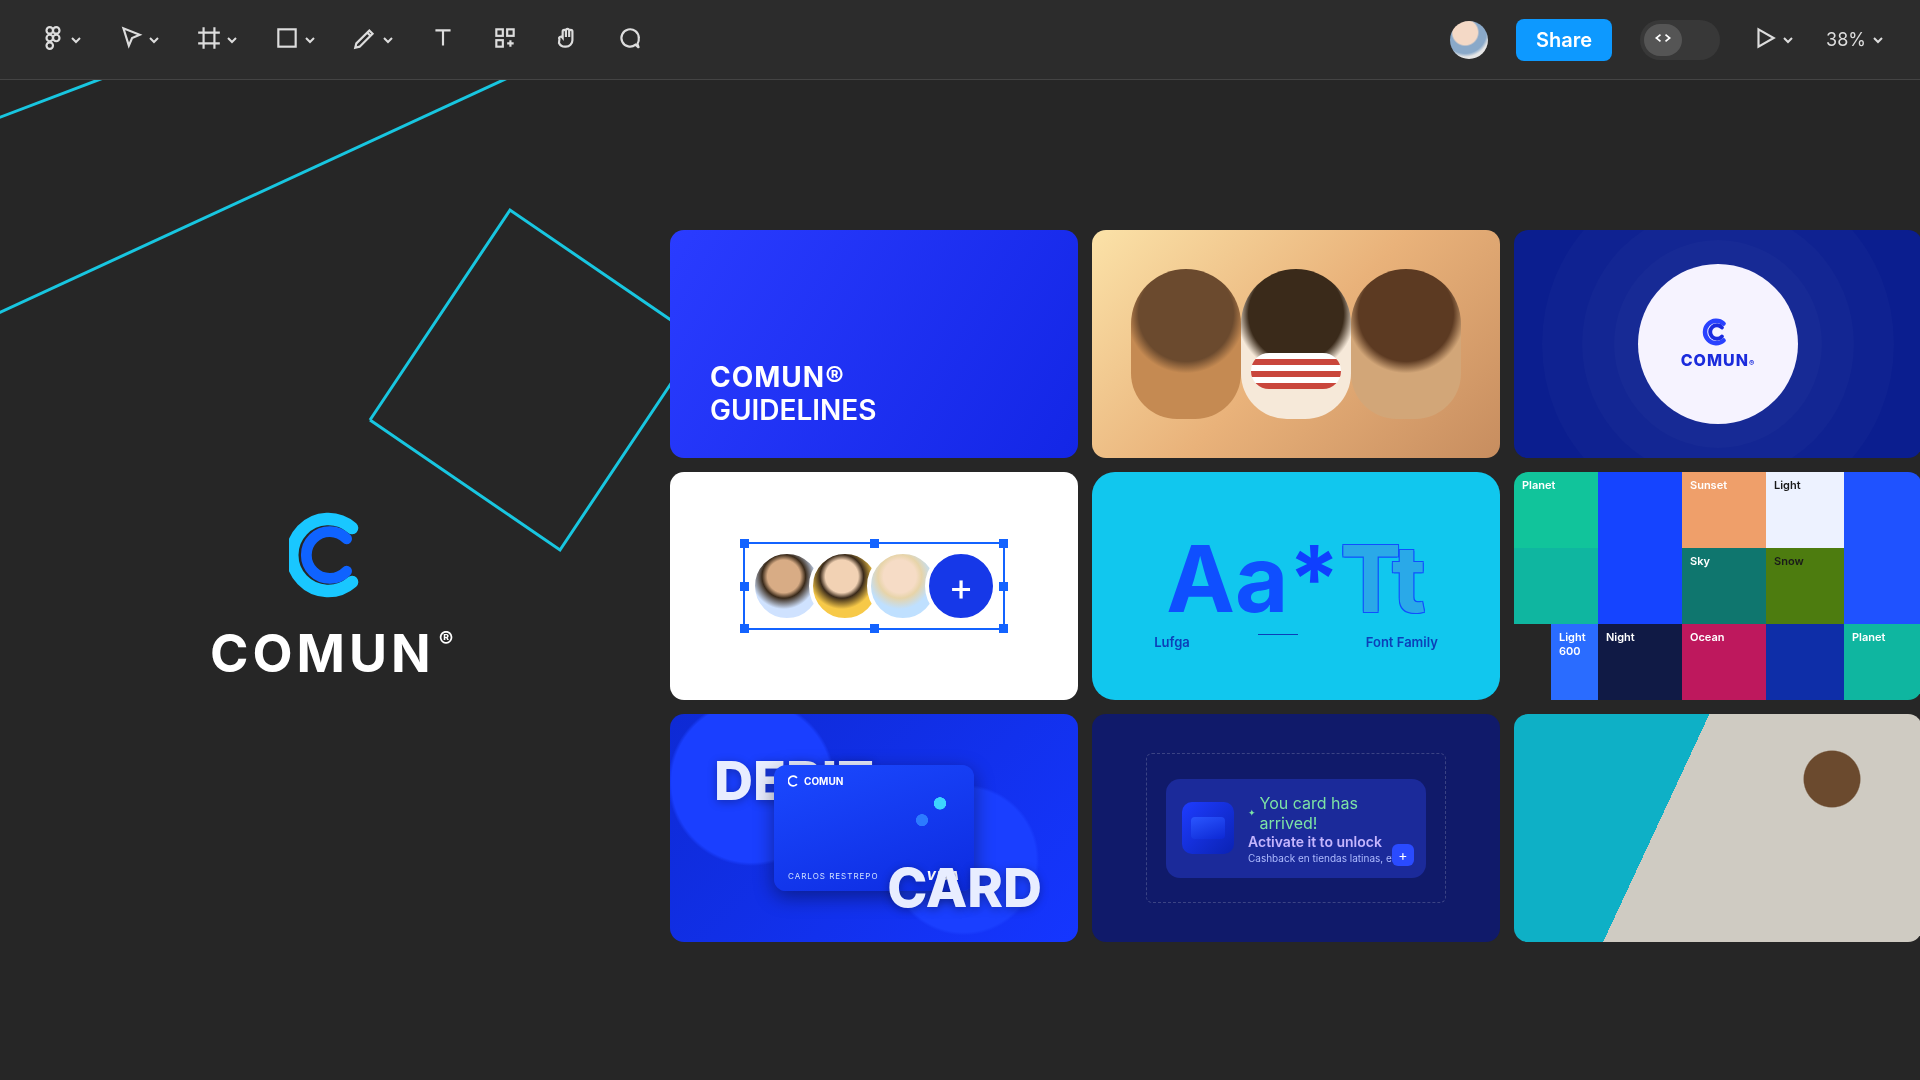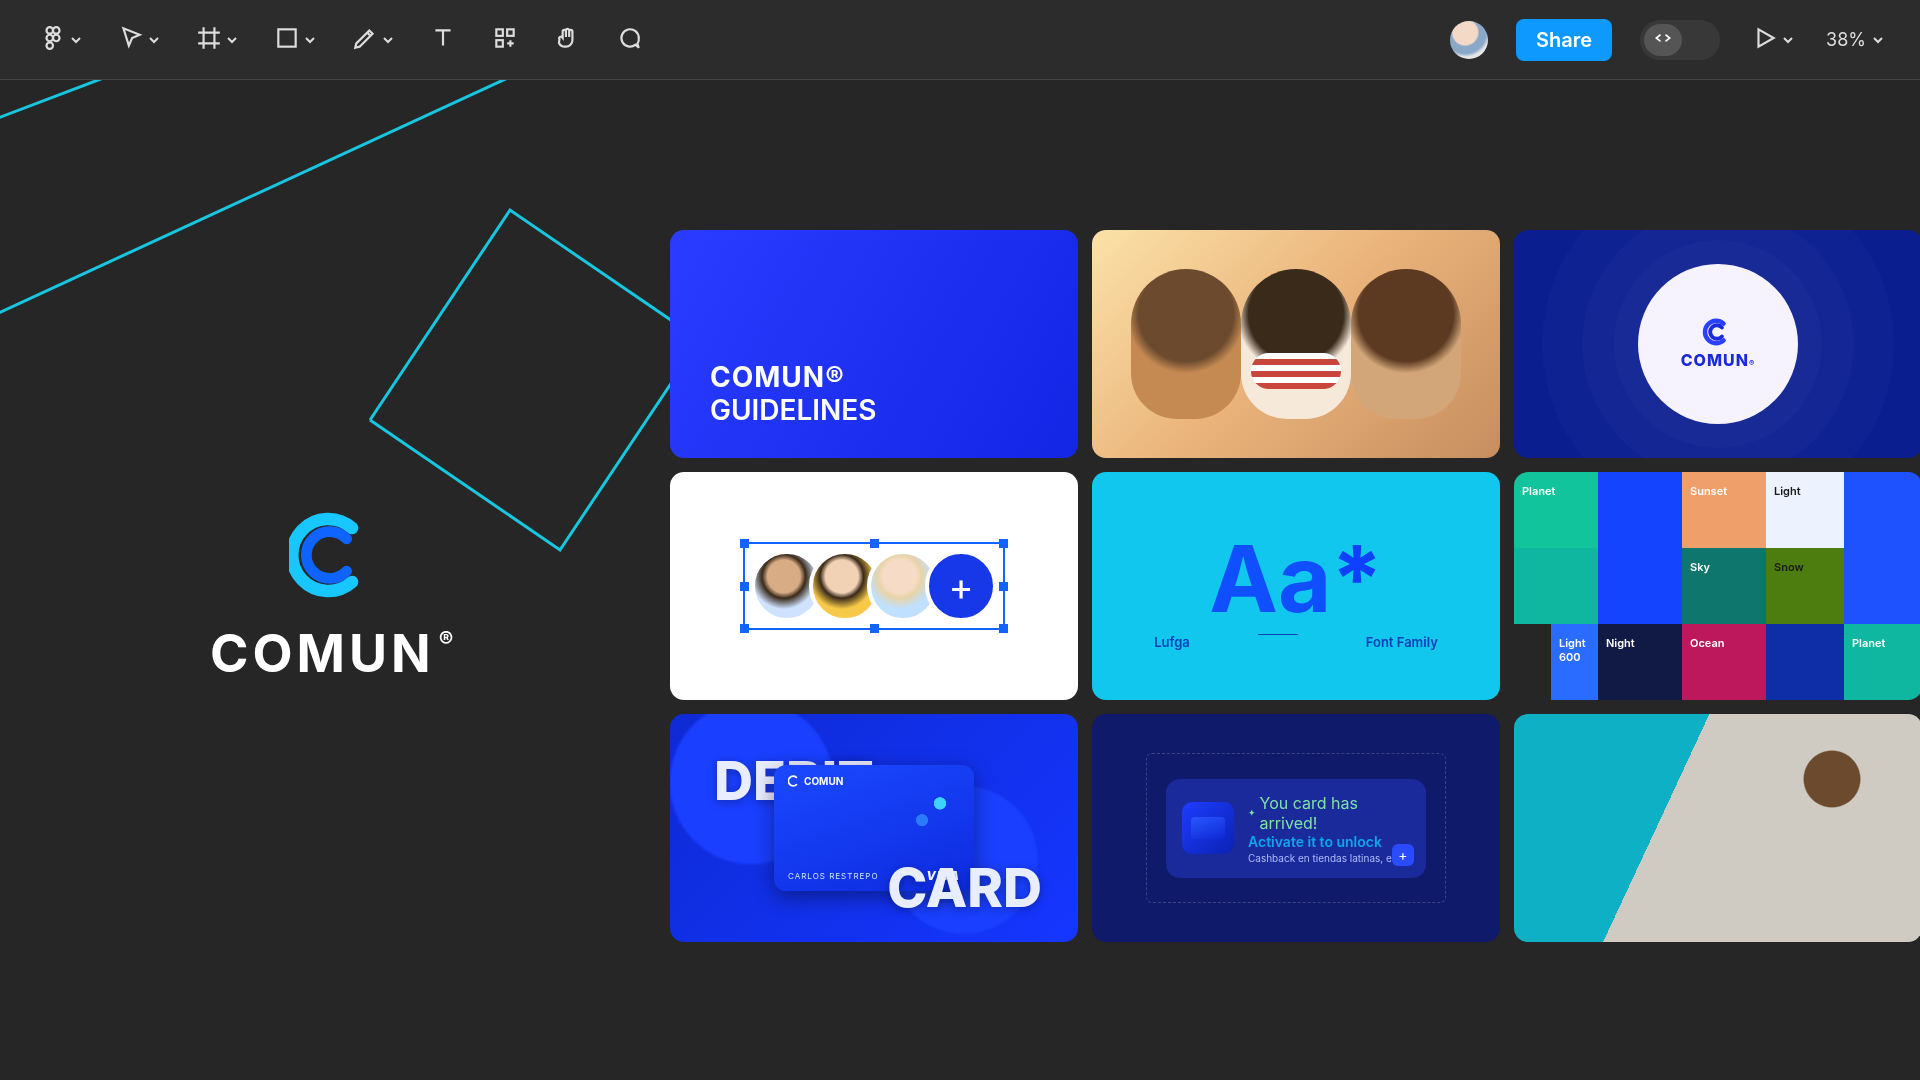--- a/index.html
+++ b/index.html
@@ -116,30 +116,30 @@
   .t4 .a2{background:radial-gradient(circle at 45% 35%,#f2d2b4 0 30%,#3a2a1a 40%,#f7c948 60%);}
   .t4 .a3{background:radial-gradient(circle at 45% 35%,#f6dcc6 0 30%,#e7d4a9 40%,#bfe0ff 60%);}
   .t4 .add{background:#1638e8; display:flex;align-items:center;justify-content:center;color:#fff;font-size:38px;}
   .t4 .h{position:absolute;width:9px;height:9px;background:#1363ff;}
   .t4 .tl{top:-5px;left:-5px;} .t4 .tr{top:-5px;right:-5px;}
   .t4 .bl{bottom:-5px;left:-5px;} .t4 .br{bottom:-5px;right:-5px;}
   .t4 .tc{top:-5px;left:calc(50% - 4px);} .t4 .bc{bottom:-5px;left:calc(50% - 4px);}
   .t4 .lc{left:-5px;top:calc(50% - 4px);} .t4 .rc{right:-5px;top:calc(50% - 4px);}
 
   
-  .t5 { background:#11c7ee; display:flex; flex-direction:column; align-items:center; justify-content:center; }
+  .t5 { background:#11c7ee; display:flex; flex-direction:column; align-items:center; justify-content:center;border-radius:23px; }
   .t5 .big { font-size:92px; font-weight:700; color:#0f4fff; display:flex; align-items:center; }
   .t5 .big .star{color:#0f3fff;}
   .t5 .big .tt{color:#2aa9e8; font-weight:700; text-shadow:-1px -1px 0 #0f4fff,1px -1px 0 #0f4fff,-1px 1px 0 #0f4fff,1px 1px 0 #0f4fff;}
   .t5 .cap { display:flex; gap:60px; font-size:13px; font-weight:600; color:#0c3fb8; }
   .t5 .cap .line{height:1px; width:40px; background:#0c3fb8; display:inline-block; vertical-align:middle; margin:0 8px;}
 
   
   .t6 { display:grid; grid-template-columns: 84px 84px 84px 78px 78px; grid-template-rows: repeat(3,76px); font-size:11px; font-weight:600; color:#fff; }
-  .t6 > div { padding:12px 8px; position:relative;}
+  .t6 > div { padding:6px 8px; position:relative;}
   .t6 .lbl-dk{color:#1a1a1a;}
   .c-planet{background:#11c49b;}
   .c-blue1{background:#1544ff;}
   .c-sunset{background:#ef9f6a;}
   .c-light{background:#edf2ff;color:#222;}
   .c-sky{background:#0f766e;}
   .c-blue3{background:#1f52ff;}
   .c-snow{background:#4d7c0f;color:#222;}
   .c-l600{background:#2a6cff;margin-left:37px;}
   .c-night{background:#101a45;}
@@ -168,21 +168,21 @@
 
   
   .t8 { background:#101a6a; display:flex; align-items:center; justify-content:center; }
   .t8 .dash{width:300px;height:150px;border:1px dashed rgba(255,255,255,.18);border-radius:6px;display:flex;align-items:center;justify-content:center;}
   .t8 .notif{display:flex;gap:14px;background:#1b2a9a;border-radius:14px;padding:14px 16px;align-items:center;width:260px;position:relative;}
   .t8 .ic{width:52px;height:52px;border-radius:10px;background:linear-gradient(135deg,#1e3cff,#0a22b3);display:flex;align-items:center;justify-content:center;}
   .t8 .ic .mini{width:34px;height:22px;border-radius:4px;background:linear-gradient(160deg,#2a56ff,#0d28d4);}
   .t8 .txt{flex:1;}
   .t8 .t-top{font-size:16px;color:#7de3a5; display:flex; align-items:center; gap:4px;}
   .t8 .t-top::before{content:"✦"; font-size:9px;}
-  .t8 .t-title{font-size:14px;color:#0ea5e9;font-weight:600;}
+  .t8 .t-title{font-size:14px;color:#c4b5fd;font-weight:600;}
   .t8 .t-sub{font-size:10px;color:#aebbff; line-height:1.2; margin-top:2px;}
   .t8 .plus{position:absolute;right:12px;bottom:12px;width:22px;height:22px;border-radius:6px;background:#2a4bff;color:#fff;display:flex;align-items:center;justify-content:center;font-size:14px;}
 
   
   .t9{background:linear-gradient(115deg,#0eb0c6 0 38%,#cfcbc2 38% 100%);position:relative;}
   .t9 .modal{position:absolute;left:110px;top:62px;width:196px;background:#fff;border-radius:12px;padding:14px 16px;color:#222;box-shadow:0 4px 20px rgba(0,0,0,.25);}
   .t9 .row1{display:flex;gap:10px;align-items:flex-start;}
   .t9 .bell{width:28px;height:28px;border-radius:50%;background:#e9f1ff;display:flex;align-items:center;justify-content:center;color:#1a4bff;}
   .t9 .bell svg{width:14px;height:14px;}
   .t9 .mt{font-size:12px;font-weight:700;color:#0d1a4a;}
@@ -372,20 +372,21 @@
           <div class="h bc"></div>
           <div class="h lc"></div>
           <div class="h rc"></div>
       </div>
     </div>
 
     <div class="thumb t5">
       <div class="big">
         <span>Aa</span>
           <span class="star">*</span>
+          <span class="tt">Tt</span>
       </div>
       <div class="cap">
         <span>Lufga</span>
         <span class="line"></span>
         <span>Font Family</span>
       </div>
     </div>
 
     <div class="thumb t6">
       <div class="c-planet">Planet</div>

